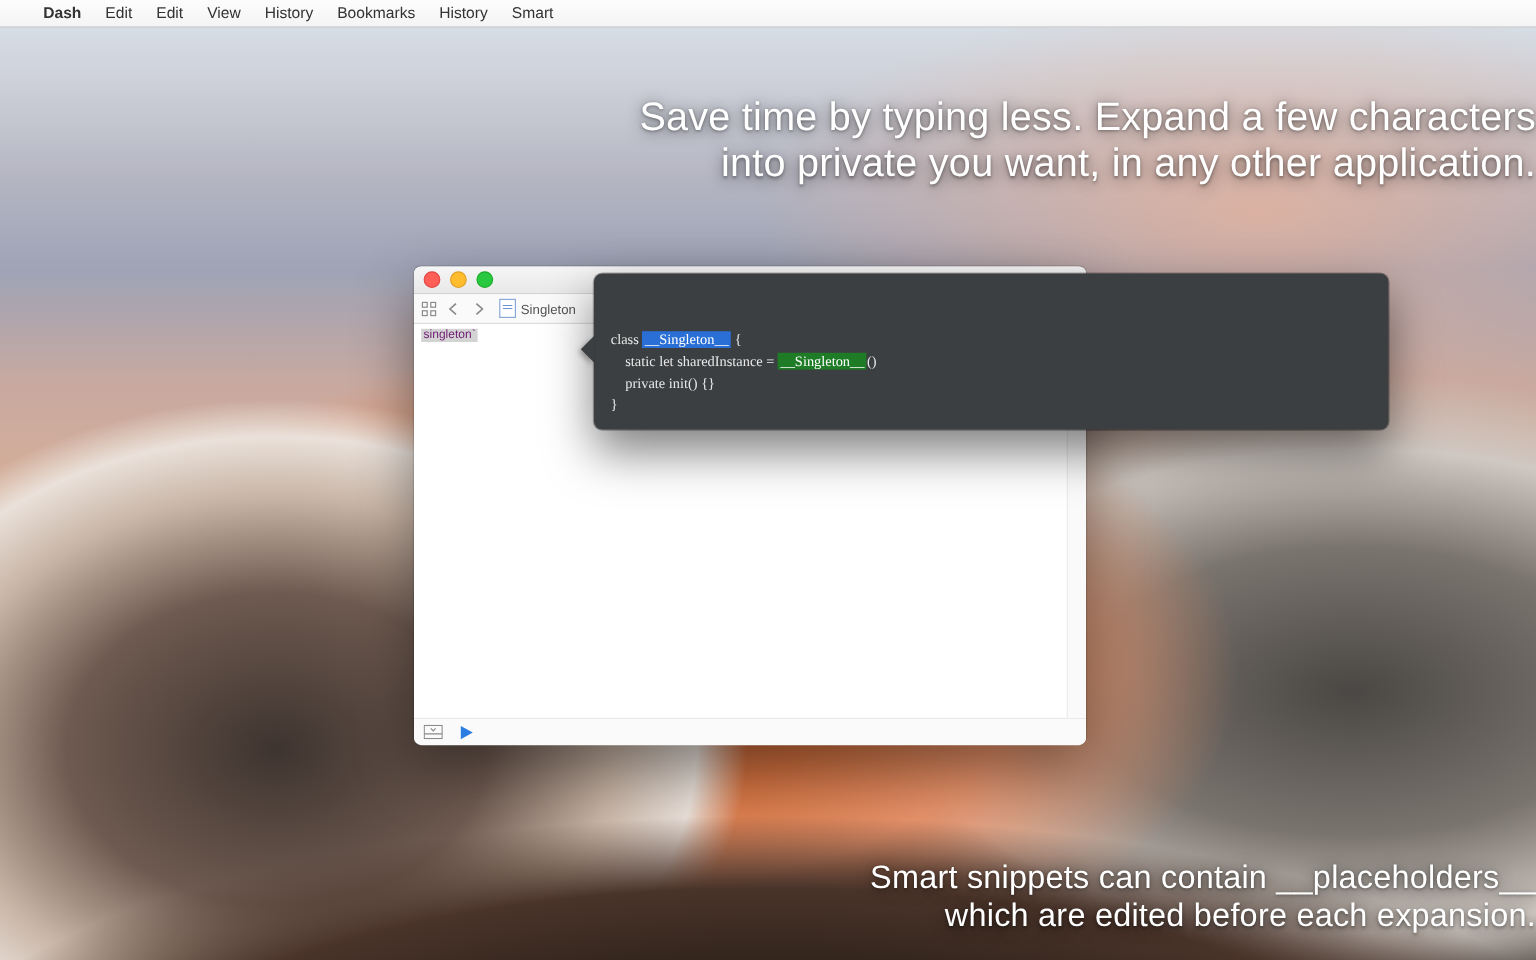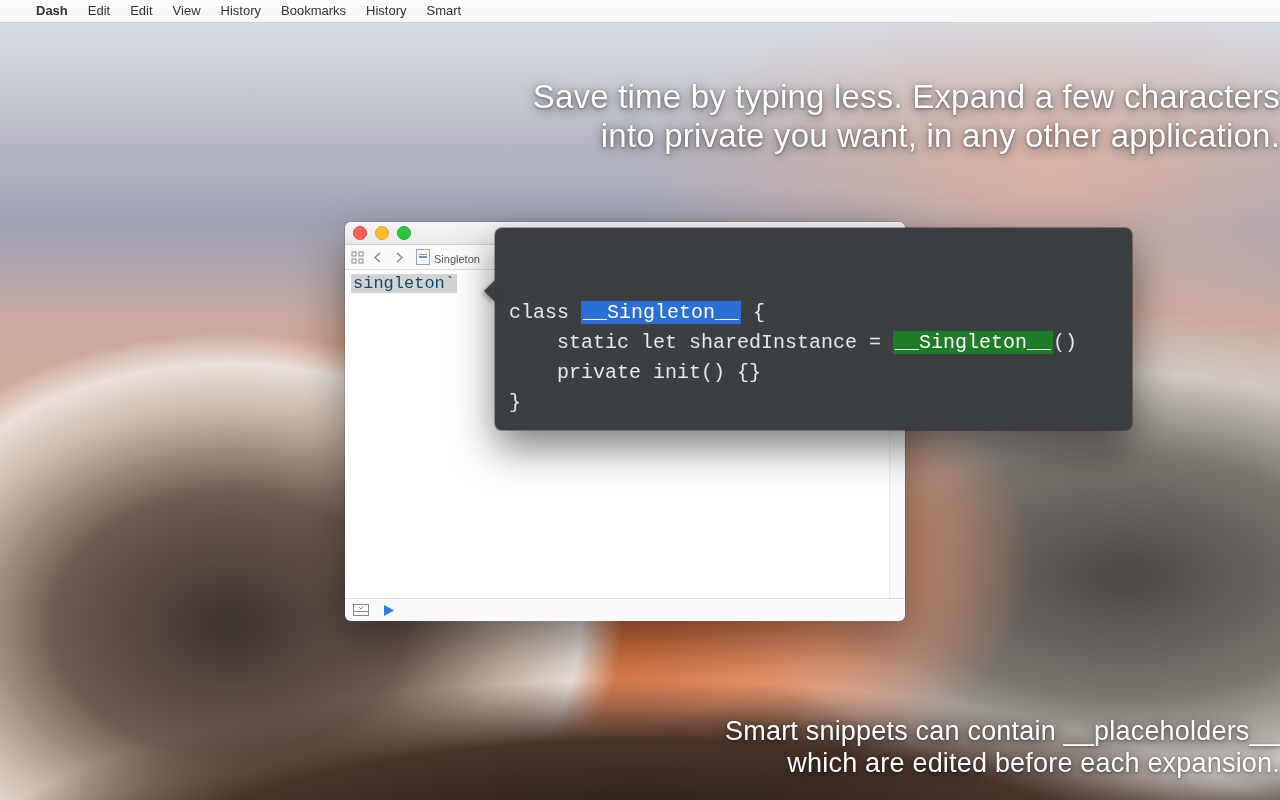--- a/index.html
+++ b/index.html
@@ -52,33 +52,33 @@
 .toolbar{height:24px;border-bottom:1px solid #dcdcdc;display:flex;align-items:center;
   font-size:11px;color:#6e6e6e;padding:0 6px;gap:4px;background:#fafafa;}
 .toolbar .grid-icon svg{display:block;}
 .toolbar .nav-btn{width:18px;height:18px;display:flex;align-items:center;justify-content:center;border-radius:3px;}
 .toolbar .tab{display:flex;align-items:flex-end;gap:4px;color:#555;margin-left:4px;}
 .toolbar .doc-icon{width:12px;height:14px;background:#fff;border:1px solid #8aa9d8;position:relative;}
 .toolbar .doc-icon::after{content:"";position:absolute;left:2px;right:2px;top:4px;height:5px;
   background:repeating-linear-gradient(to bottom,#6d94d2 0 1px,transparent 1px 2.5px);}
 
 .editor-body{position:relative;height:328px;background:#fff;display:flex;}
-.editor-text{padding:4px 0 0 6px;font-family:Liberation Mono, monospace;font-size:17px;color:#0c4a6e;}
+.editor-text{padding:4px 0 0 6px;font-family:Liberation Sans, sans-serif;font-size:10px;color:#701a75;}
 .trigger{background:#d3d3d3;padding:0 2px;}
 .scrollbar-track{width:15px;background:#fafafa;border-left:1px solid #ececec;margin-left:auto;}
 
 .bottombar{height:22px;border-top:1px solid #dcdcdc;background:#fafafa;display:flex;align-items:center;
   padding:0 8px;gap:14px;border-radius:0 0 6px 6px;}
 .bottom-icon{color:#7a7a7a;display:flex;align-items:center;}
 .play-icon{color:#2b7de1;}
 
 
 .code-tip{position:absolute;left:495px;top:228px;width:622px;border-radius:7px;
   background:#3c3f41;color:#e8e8e8;box-shadow:0 18px 40px rgba(0,0,0,0.5),0 0 0 1px rgba(0,0,0,0.3);
-  font-family:Liberation Mono, monospace;font-size:20px;line-height:1.5;padding:10px 1px 12px 14px;
+  font-family:Liberation Serif, serif;font-size:12px;line-height:1.5;padding:10px 26px 12px 14px;
   z-index:20;white-space:pre;}
 .code-tip .arrow{position:absolute;left:-11px;top:52px;width:0;height:0;
   border-top:11px solid transparent;border-bottom:11px solid transparent;border-right:11px solid #3c3f41;
   filter:drop-shadow(-2px 2px 2px rgba(0,0,0,0.3));}
 .hl-blue{background:#2a6fd6;color:#fff;padding:0 2px;}
 .hl-green{background:#1e7c26;color:#fff;padding:0 2px;}
 </style>
 </head>
 <body>
 

